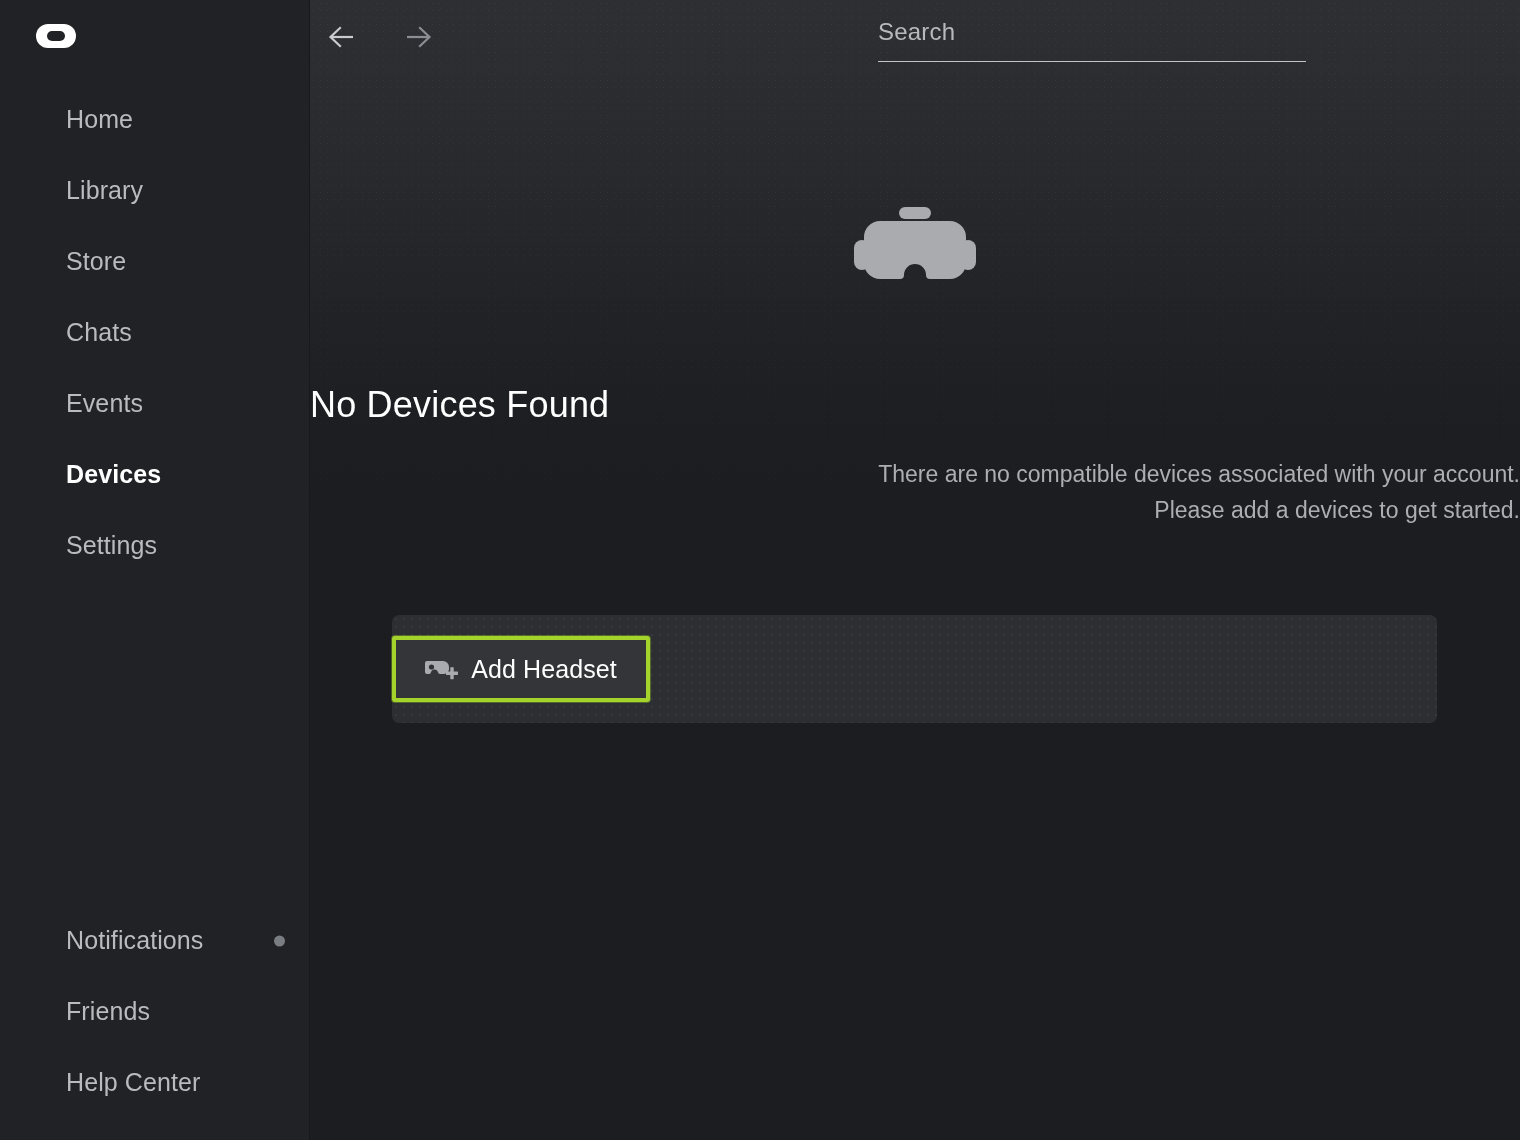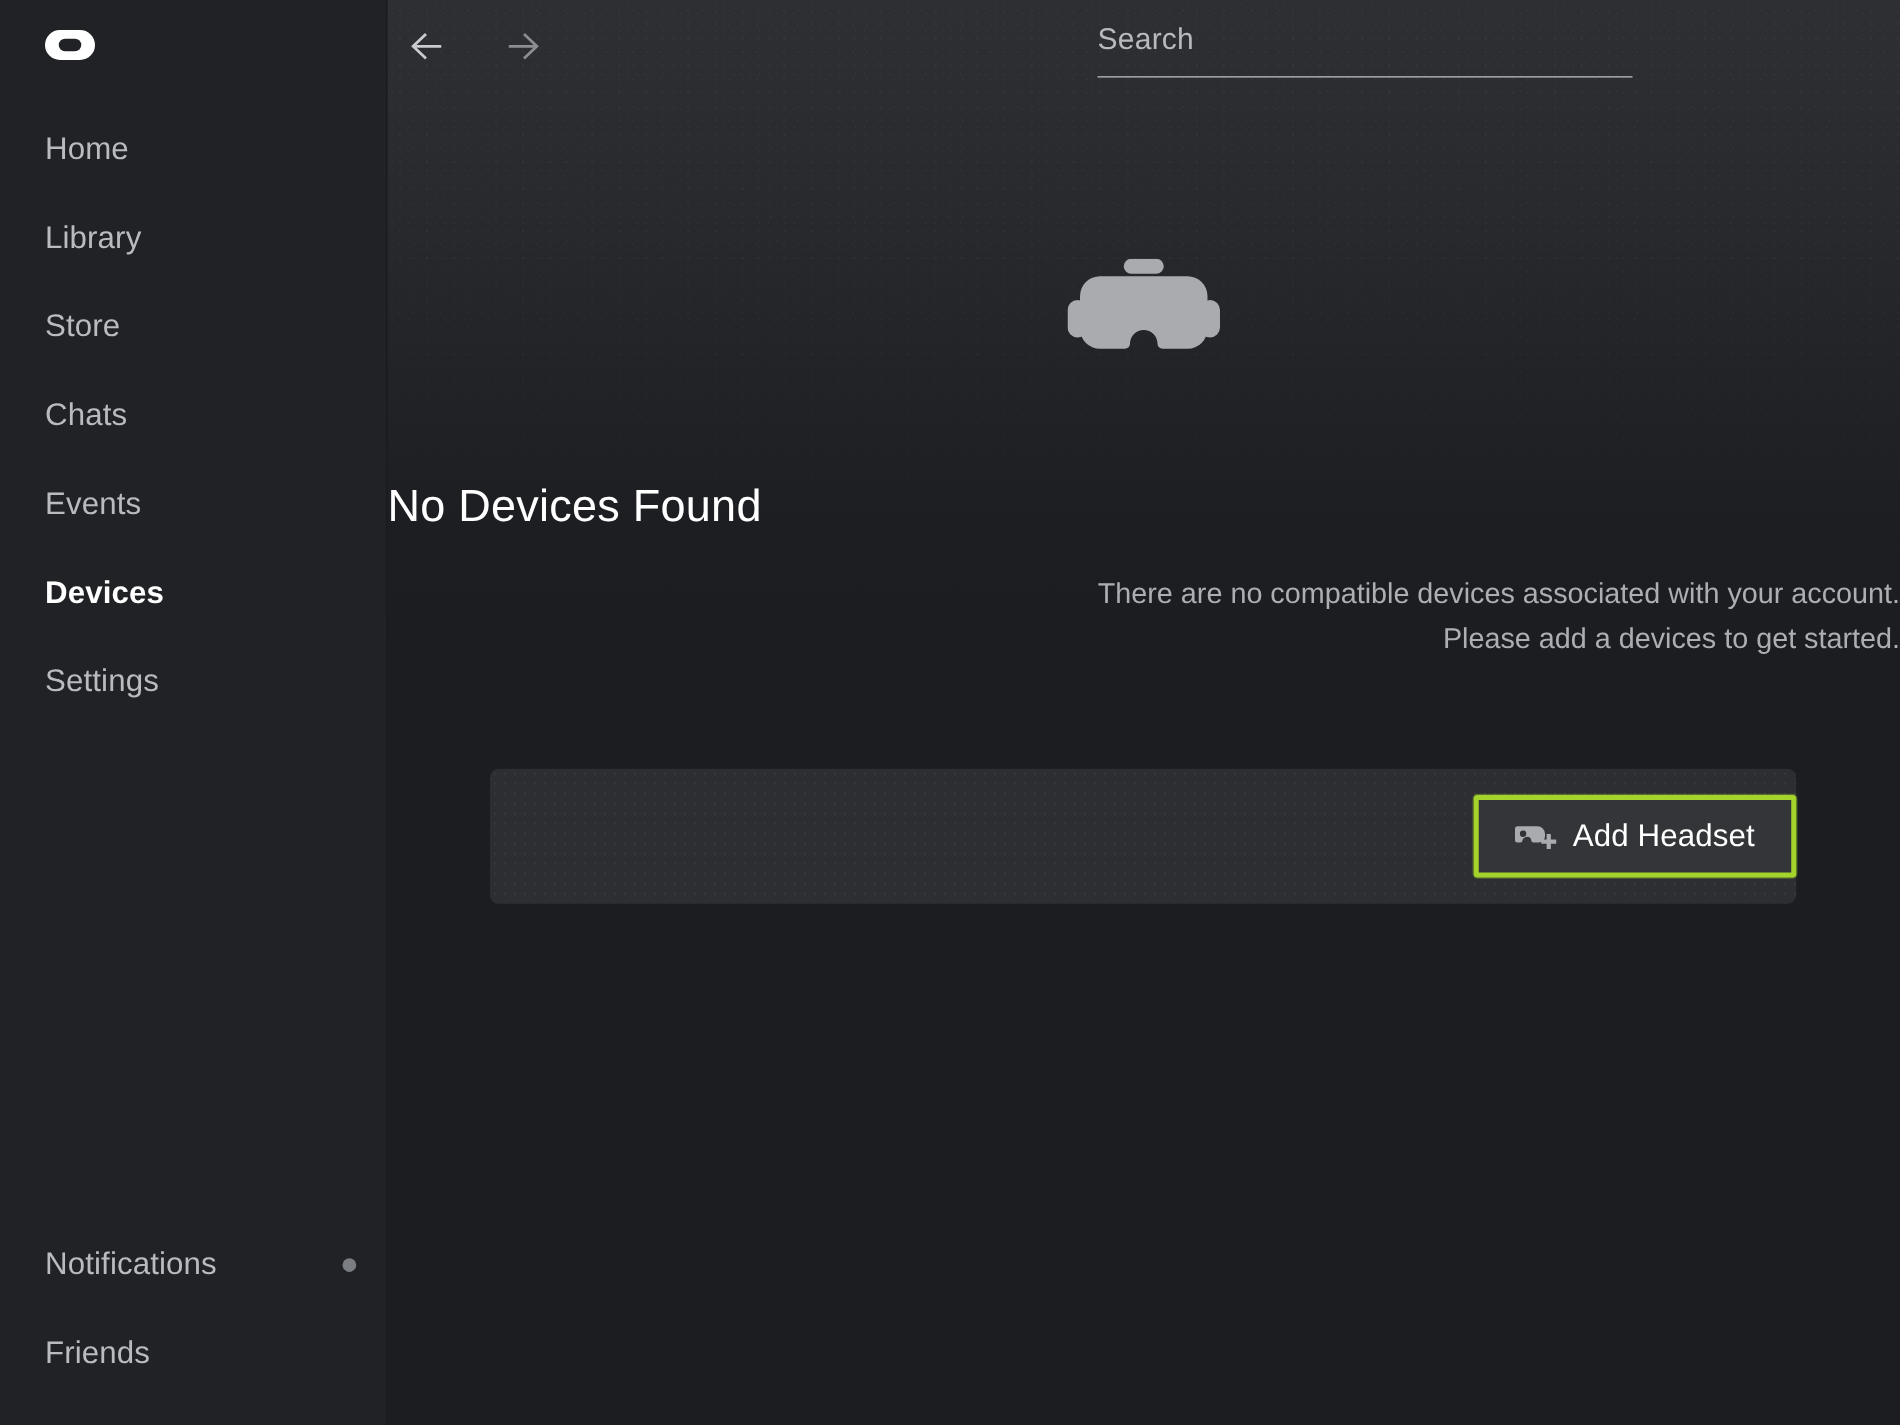--- a/index.html
+++ b/index.html
@@ -79,21 +79,21 @@
     display: flex;
     align-items: center;
     padding: 0 26px 0 36px;
     color: #b9bbbe;
     font-size: 25px;
     font-weight: 400;
     letter-spacing: 0.1px;
     cursor: pointer;
     user-select: none;
   }
-  .nav-item .label { line-height: 1; }
+  .nav-item .label { line-height: 1; margin-left: 30px; }
   .nav-item.active { color: #ffffff; font-weight: 700; }
 
   .nav-dot {
     position: absolute;
     right: 24px;
     top: 50%;
     transform: translateY(-50%);
     width: 11px;
     height: 11px;
     border-radius: 50%;
@@ -219,21 +219,21 @@
   .action-panel {
     position: absolute;
     top: 615px;
     left: 82px;
     width: 1045px;
     height: 108px;
     border-radius: 7px;
     background: #2c2e31;
     display: flex;
     align-items: center;
-    justify-content: flex-end;
+    justify-content: flex-start;
   }
   .panel-noise {
     position: absolute;
     inset: 0;
     border-radius: 7px;
     pointer-events: none;
     background-image: radial-gradient(rgba(255,255,255,0.05) 0.7px, transparent 0.8px);
     background-size: 8px 8px;
   }
 
@@ -303,20 +303,23 @@
     </nav>
 
     <nav class="nav-bottom">
       <div class="nav-item">
         <span class="label">Notifications</span>
         <span class="nav-dot"></span>
       </div>
       <div class="nav-item">
         <span class="label">Friends</span>
       </div>
+      <div class="nav-item">
+        <span class="label">Help Center</span>
+      </div>
     </nav>
   </aside>
 
   <section class="main">
     <div class="noise"></div>
 
     <div class="topbar">
 
       <div class="nav-arrow back">
         <svg width="32" height="22" viewBox="0 0 32 22">

